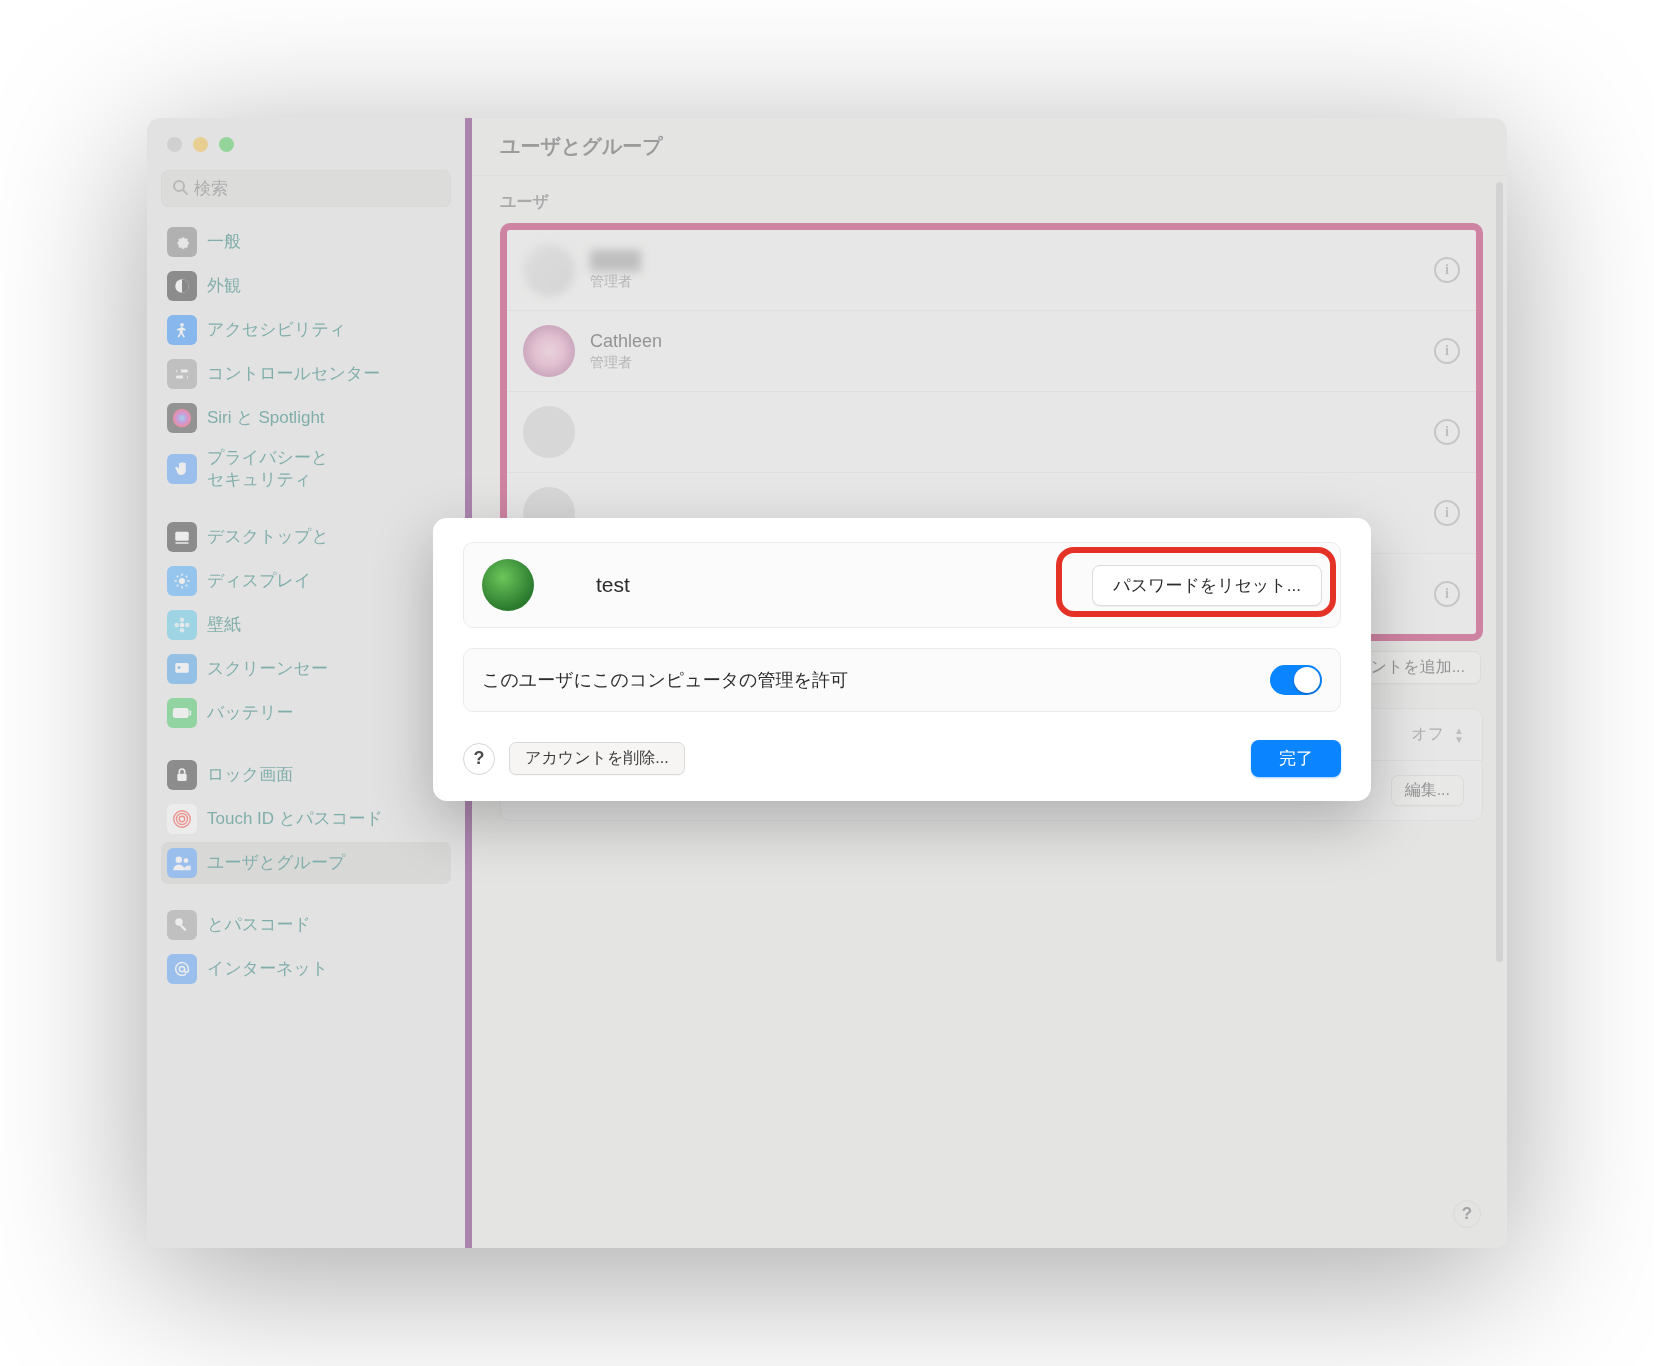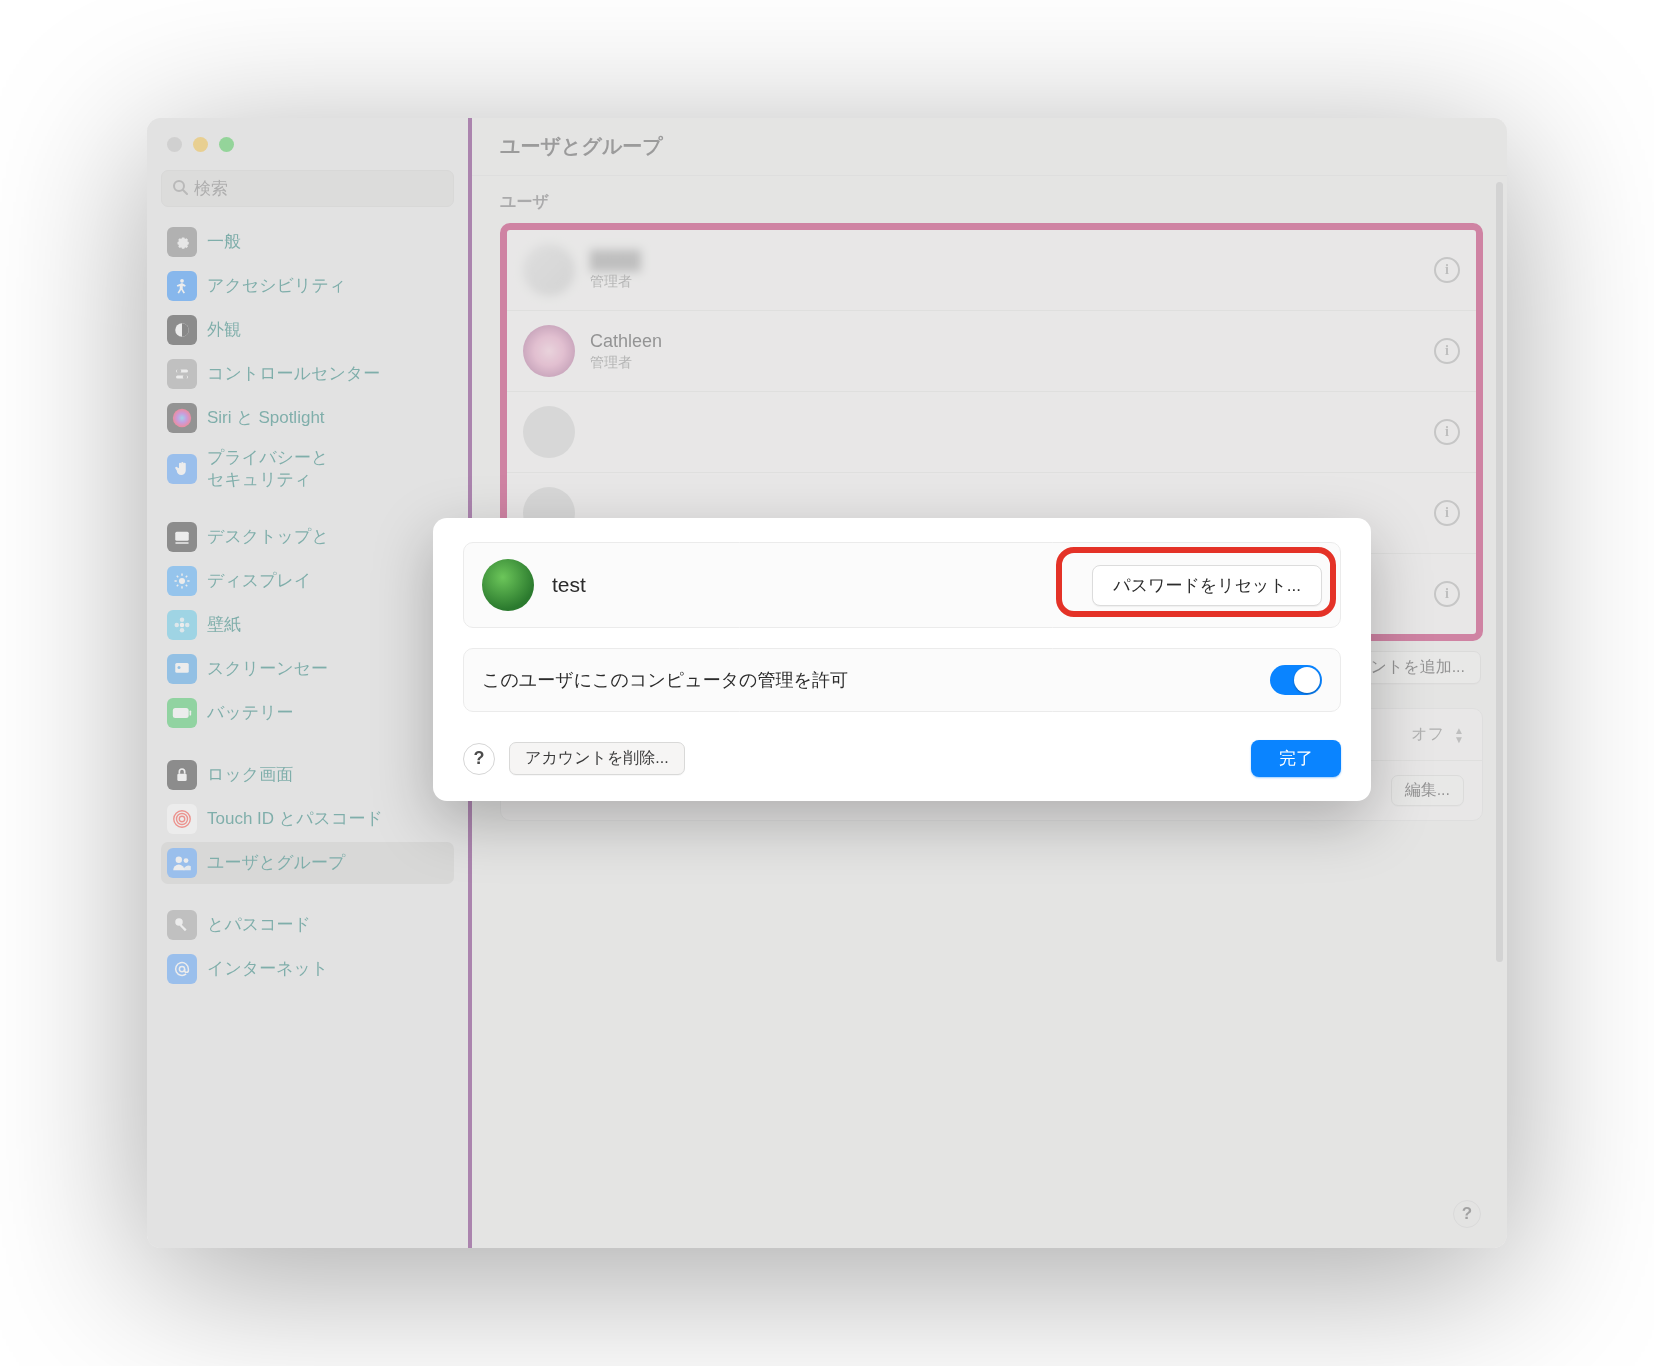--- a/index.html
+++ b/index.html
@@ -23,21 +23,21 @@
       height: 100%;
       background: #ececec;
       border-radius: 14px;
       overflow: hidden;
       display: flex;
       position: relative;
     }
     .sidebar {
       width: 325px;
       background: #e9e9e9;
-      border-right: 4px solid #701a75;
+      border-right: 7px solid #701a75;
       display: flex;
       flex-direction: column;
       position: relative;
     }
     .traffic-lights {
       height: 52px;
       display: flex;
       align-items: center;
       padding-left: 20px;
       gap: 11px;
@@ -183,21 +183,21 @@
       padding: 24px 30px 24px 30px;
       z-index: 10;
     }
     .modal-section {
       background:#fbfbfb;
       border:1px solid #ebebeb;
       border-radius:10px;
       padding:16px 18px;
       display:flex;align-items:center;
     }
-    .modal-top { justify-content: space-between; margin-bottom: 20px; position:relative;}
+    .modal-top { justify-content: space-between; margin-bottom: 20px; position:relative;gap:44px;}
     .modal-avatar{width:52px;height:52px;border-radius:50%;background:radial-gradient(circle at 40% 35%, #6cc65a, #2b7a2e 70%);flex-shrink:0;}
     .modal-user-name{font-size:21px;color:#2b2b2b;margin-left:18px;flex:1;}
     .reset-btn{
       background:#fff;border:1px solid #dcdcdc;border-radius:8px;
       padding:8px 20px;font-size:17px;color:#2b2b2b;
       box-shadow: 0 1px 1px rgba(0,0,0,0.05);
     }
     .red-highlight{
       position:absolute;
       right:4px;top:4px;
@@ -249,36 +249,36 @@
         <div class="sidebar-list" id="sidebar-list">
             <div class="sb-item">
               <div class="sb-icon" style="background: rgb(124, 124, 124);">
                 <svg width="18" height="18" viewBox="0 0 24 24" fill="#fff">
                   <path d="M12 8a4 4 0 100 8 4 4 0 000-8zm9 4l-2-1 1-2-2-2-2 1-1-2h-3l-1 2-2-1-2 2 1 2-2 1v3l2 1-1 2 2 2 2-1 1 2h3l1-2 2 1 2-2-1-2 2-1v-3z" opacity=".9"></path>
                 </svg>
               </div>
               <div class="sb-label">一般</div>
             </div>
             <div class="sb-item">
-              <div class="sb-icon" style="background: rgb(31, 139, 255);">
-                <svg width="18" height="18" viewBox="0 0 24 24" fill="#fff">
-                  <circle cx="12" cy="5" r="2.5"></circle>
-                  <path d="M12 8l5 3-1 2-3-1v4l3 5-2 1-3-5-3 5-2-1 3-5v-4l-3 1-1-2z"></path>
-                </svg>
-              </div>
-              <div class="sb-label">アクセシビリティ</div>
-            </div>
-            <div class="sb-item">
               <div class="sb-icon" style="background: rgb(43, 43, 43);">
                 <svg width="18" height="18" viewBox="0 0 24 24">
                   <circle cx="12" cy="12" r="9" fill="#fff"></circle>
                   <path d="M12 3a9 9 0 010 18z" fill="#222"></path>
                 </svg>
               </div>
               <div class="sb-label">外観</div>
+            </div>
+            <div class="sb-item">
+              <div class="sb-icon" style="background: rgb(31, 139, 255);">
+                <svg width="18" height="18" viewBox="0 0 24 24" fill="#fff">
+                  <circle cx="12" cy="5" r="2.5"></circle>
+                  <path d="M12 8l5 3-1 2-3-1v4l3 5-2 1-3-5-3 5-2-1 3-5v-4l-3 1-1-2z"></path>
+                </svg>
+              </div>
+              <div class="sb-label">アクセシビリティ</div>
             </div>
             <div class="sb-item">
               <div class="sb-icon" style="background: rgb(157, 157, 157);">
                 <svg width="18" height="18" viewBox="0 0 24 24" fill="#fff">
                   <rect x="4" y="6" width="16" height="4" rx="2"></rect>
                   <rect x="4" y="14" width="16" height="4" rx="2"></rect>
                   <circle cx="8" cy="8" r="3" fill="#9d9d9d"></circle>
                   <circle cx="16" cy="16" r="3" fill="#9d9d9d"></circle>
                 </svg>
               </div>

